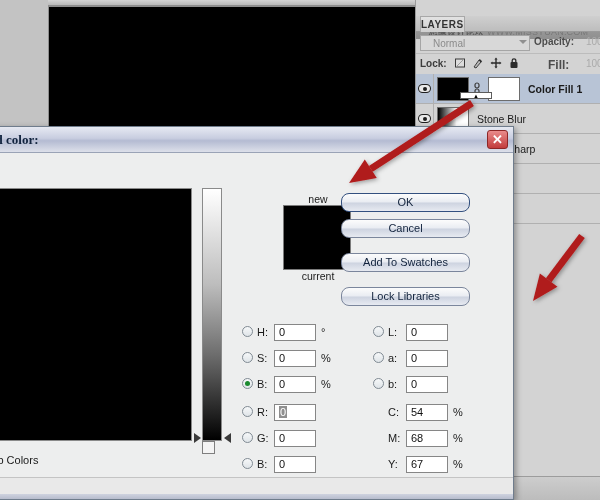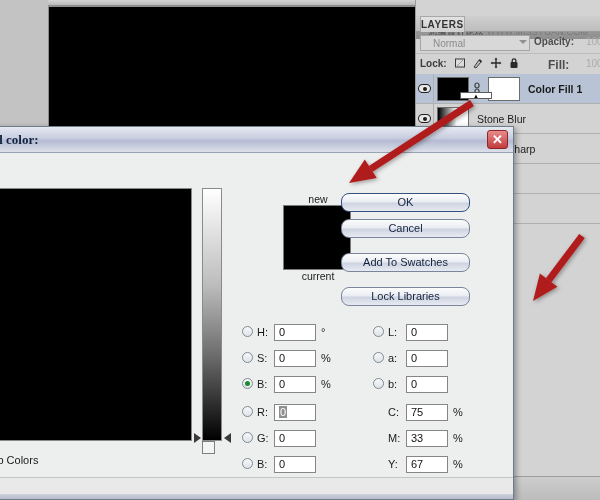--- a/index.html
+++ b/index.html
@@ -429,24 +429,24 @@
           <span class="radio" style="left: 414px; top: 173px;"></span>
           <span class="flabel" style="left: 429px; top: 173px;">L:</span>
           <span class="fbox" style="left: 447px; top: 171px; width: 42px;">0</span>
           <span class="radio" style="left: 414px; top: 199px;"></span>
           <span class="flabel" style="left: 429px; top: 199px;">a:</span>
           <span class="fbox" style="left: 447px; top: 197px; width: 42px;">0</span>
           <span class="radio" style="left: 414px; top: 225px;"></span>
           <span class="flabel" style="left: 429px; top: 225px;">b:</span>
           <span class="fbox" style="left: 447px; top: 223px; width: 42px;">0</span>
           <span class="flabel" style="left: 429px; top: 253px;">C:</span>
-          <span class="fbox" style="left: 447px; top: 251px; width: 42px;">75</span>
+          <span class="fbox" style="left: 447px; top: 251px; width: 42px;">54</span>
           <span class="funit" style="left: 494px; top: 253px;">%</span>
           <span class="flabel" style="left: 429px; top: 279px;">M:</span>
-          <span class="fbox" style="left: 447px; top: 277px; width: 42px;">33</span>
+          <span class="fbox" style="left: 447px; top: 277px; width: 42px;">68</span>
           <span class="funit" style="left: 494px; top: 279px;">%</span>
           <span class="flabel" style="left: 429px; top: 305px;">Y:</span>
           <span class="fbox" style="left: 447px; top: 303px; width: 42px;">67</span>
           <span class="funit" style="left: 494px; top: 305px;">%</span>
           <span class="flabel" style="left: 429px; top: 331px;">K:</span>
           <span class="fbox" style="left: 447px; top: 329px; width: 42px;">90</span>
           <span class="funit" style="left: 494px; top: 331px;">%</span>
         </div>
 
       <div class="picker-footer">

